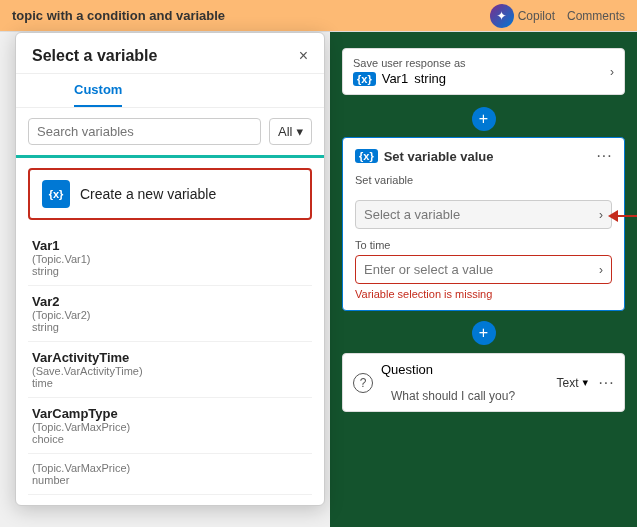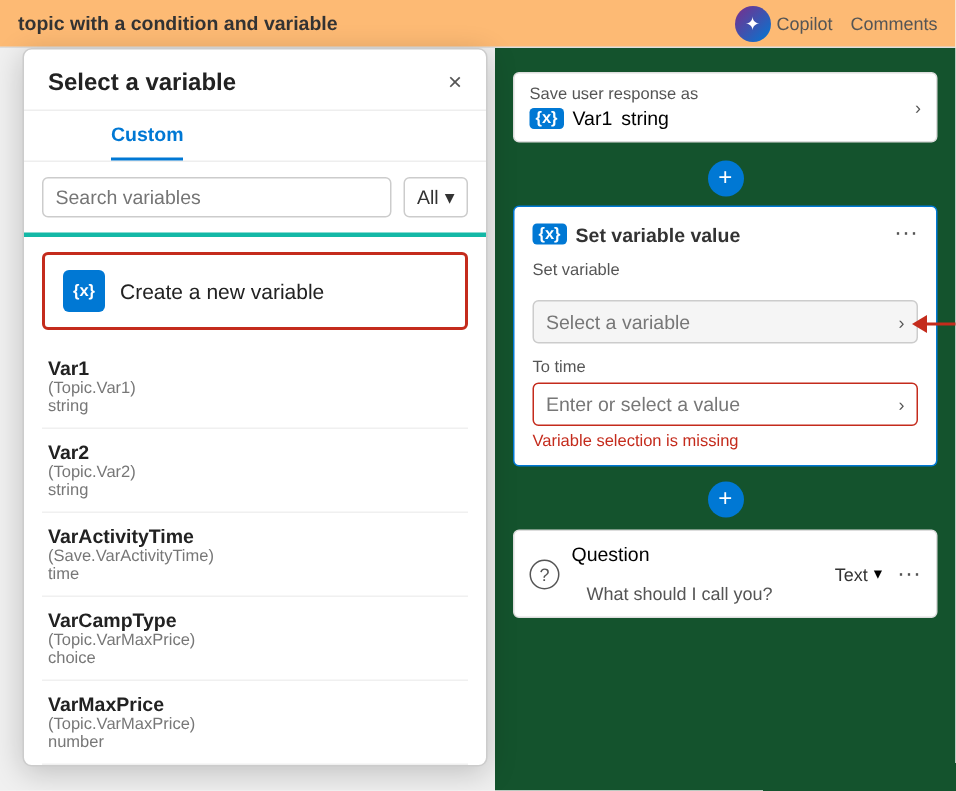--- a/index.html
+++ b/index.html
@@ -553,18 +553,17 @@
       <div class="var-item-type">time</div>
     </div>
 
     <div class="var-item">
       <div class="var-item-name">VarCampType</div>
       <div class="var-item-topic">(Topic.VarMaxPrice)</div>
       <div class="var-item-type">choice</div>
     </div>
 
     <div class="var-item">
-      <div class="var-item-name">VarMaxPrice</div>
       <div class="var-item-topic">(Topic.VarMaxPrice)</div>
       <div class="var-item-type">number</div>
     </div>
   </div>
 </div>
 
 </body></html>

